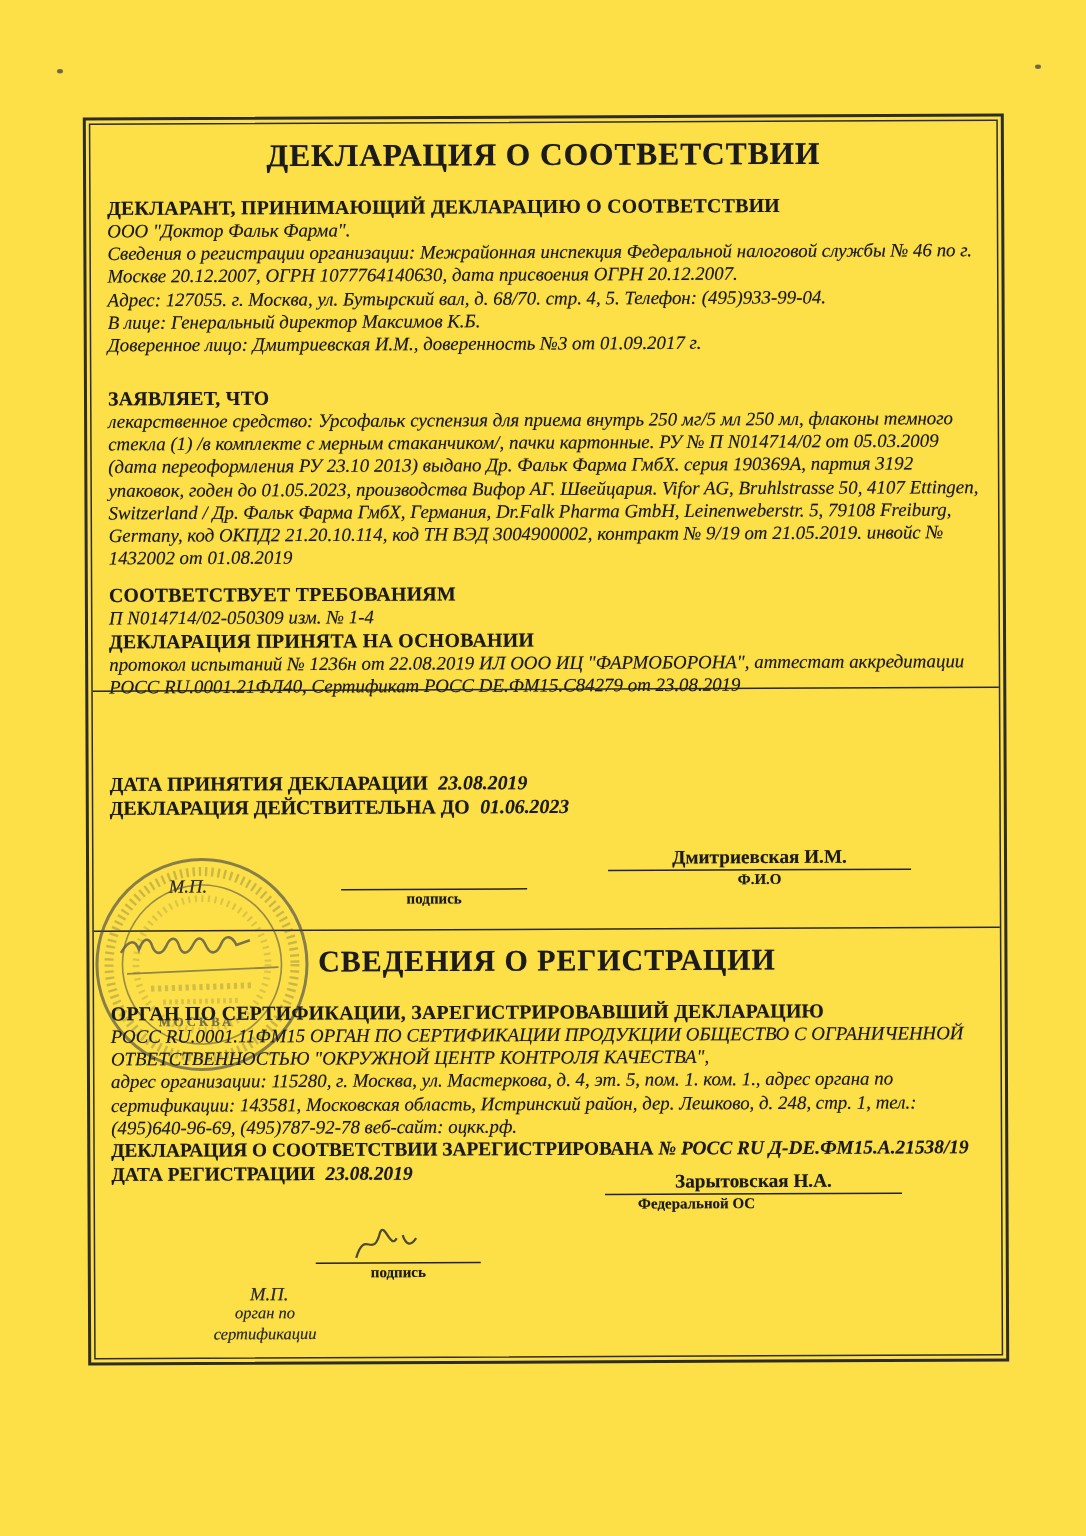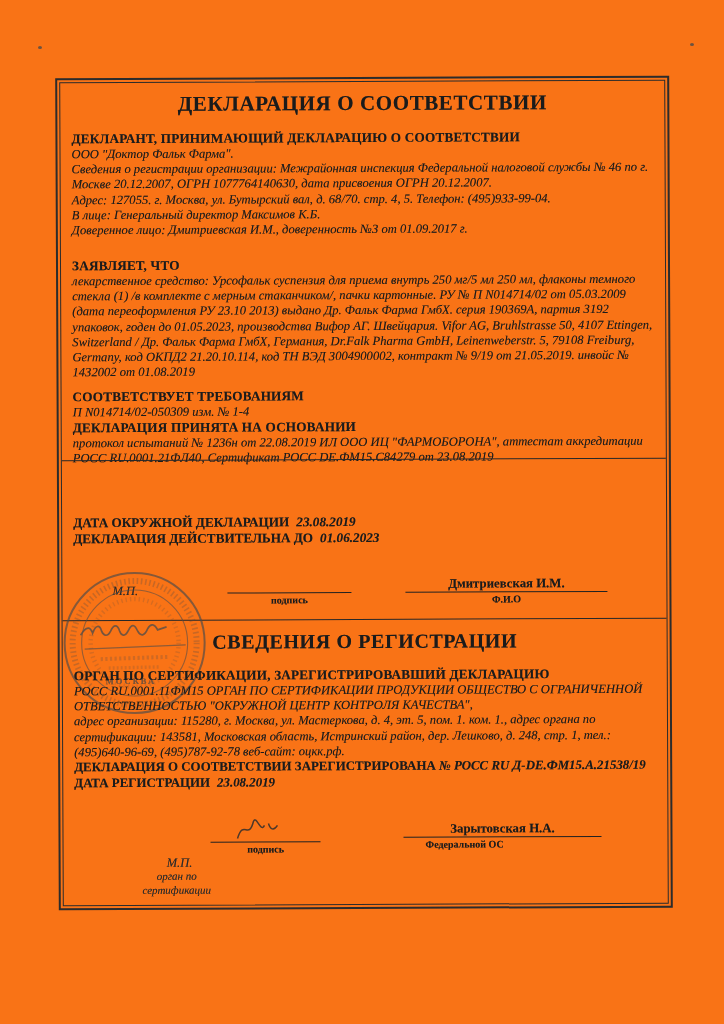--- a/index.html
+++ b/index.html
@@ -1,18 +1,18 @@
 <!DOCTYPE html>
 <html><head>
 <meta charset="utf-8">
 <style>
   html,body{margin:0;padding:0;background:#ffffff;}
   .page{
     position:relative;width:724px;height:1024px;overflow:hidden;
-    background:#f97316;color:#1b1b1b;
+    background:#fde047;color:#1b1b1b;
     font-family:"Liberation Serif","DejaVu Serif",serif;
     text-shadow:0 0 .5px rgba(45,45,45,.55);
   }
   .speck{position:absolute;width:4px;height:3px;background:#4a4a4a;border-radius:50%;opacity:.8;}
   .doc{
     position:absolute;left:57px;top:77px;width:610px;height:828px;
     border:2px solid #2c2c2c;transform:rotate(-0.25deg);
     background:transparent;
   }
   .doc-inner{position:absolute;inset:2px;border:1.2px solid #2c2c2c;}
@@ -68,35 +68,35 @@
         <h2 class="h">СООТВЕТСТВУЕТ ТРЕБОВАНИЯМ</h2>
         <p class="b">П N014714/02-050309 изм. № 1-4</p>
         <h2 class="h">ДЕКЛАРАЦИЯ ПРИНЯТА НА ОСНОВАНИИ</h2>
         <p class="b">протокол испытаний № 1236н от 22.08.2019 ИЛ ООО ИЦ "ФАРМОБОРОНА", аттестат аккредитации РОСС RU.0001.21ФЛ40, Сертификат РОСС DE.ФМ15.С84279 от 23.08.2019</p>
       </section>
 
       <div class="abs hline" style="top:377px"></div>
 
       <section class="abs sec" style="top:432px">
         <p class="dline">
-          <span class="lbl">ДАТА ОКРУЖНОЙ ДЕКЛАРАЦИИ</span><span class="dval">23.08.2019</span>
+          <span class="lbl">ДАТА ПРИНЯТИЯ ДЕКЛАРАЦИИ</span><span class="dval">23.08.2019</span>
         </p>
         <p class="dline">
           <span class="lbl">ДЕКЛАРАЦИЯ ДЕЙСТВИТЕЛЬНА ДО</span><span class="dval">01.06.2023</span>
         </p>
       </section>
 
       <div class="abs mp" style="left:50px;top:489px">М.П.</div>
 
       <div class="abs sigblock" style="left:165px;top:494px;width:124px">
         <div class="sigline"></div>
         <div class="sigcap">подпись</div>
       </div>
 
-      <div class="abs sigblock" style="left:343px;top:494px;width:202px">
+      <div class="abs sigblock" style="left:343px;top:482px;width:202px">
         <div class="sigline">Дмитриевская И.М.</div>
         <div class="sigcap">Ф.И.О</div>
       </div>
 
       <div class="abs hline" style="top:537px"></div>
 
       <svg class="stamp" style="left:-4px;top:484px" width="152" height="152" viewBox="0 0 152 152">
         <g fill="none" stroke="#4b4b4b">
           <circle cx="76" cy="76" r="70" stroke-width="2" opacity=".75"></circle>
           <circle cx="76" cy="76" r="53" stroke-width="1.1" opacity=".65"></circle>
@@ -131,20 +131,20 @@
 
       <div class="abs sigblock" style="left:147px;top:735px;width:110px">
         <div class="sigline tall">
           <svg class="squig-svg" width="46" height="26" viewBox="0 0 46 26">
             <path d="M3,23 C9,3 14,25 19,6 C22,-1 26,18 30,10 M34,8 c2,6 5,8 9,2" fill="none" stroke="#2e2e2e" stroke-width="1.5" opacity=".85"></path>
           </svg>
         </div>
         <div class="sigcap">подпись</div>
       </div>
 
-      <div class="abs sigblock" style="left:340px;top:739px;width:198px">
+      <div class="abs sigblock" style="left:340px;top:698px;width:198px">
         <div class="sigline">Зарытовская Н.А.</div>
         <div class="sigcap" style="text-align:left;padding-left:22px">Федеральной ОС</div>
       </div>
 
     </div>
   </div>
 </div>
 
 </body></html>

